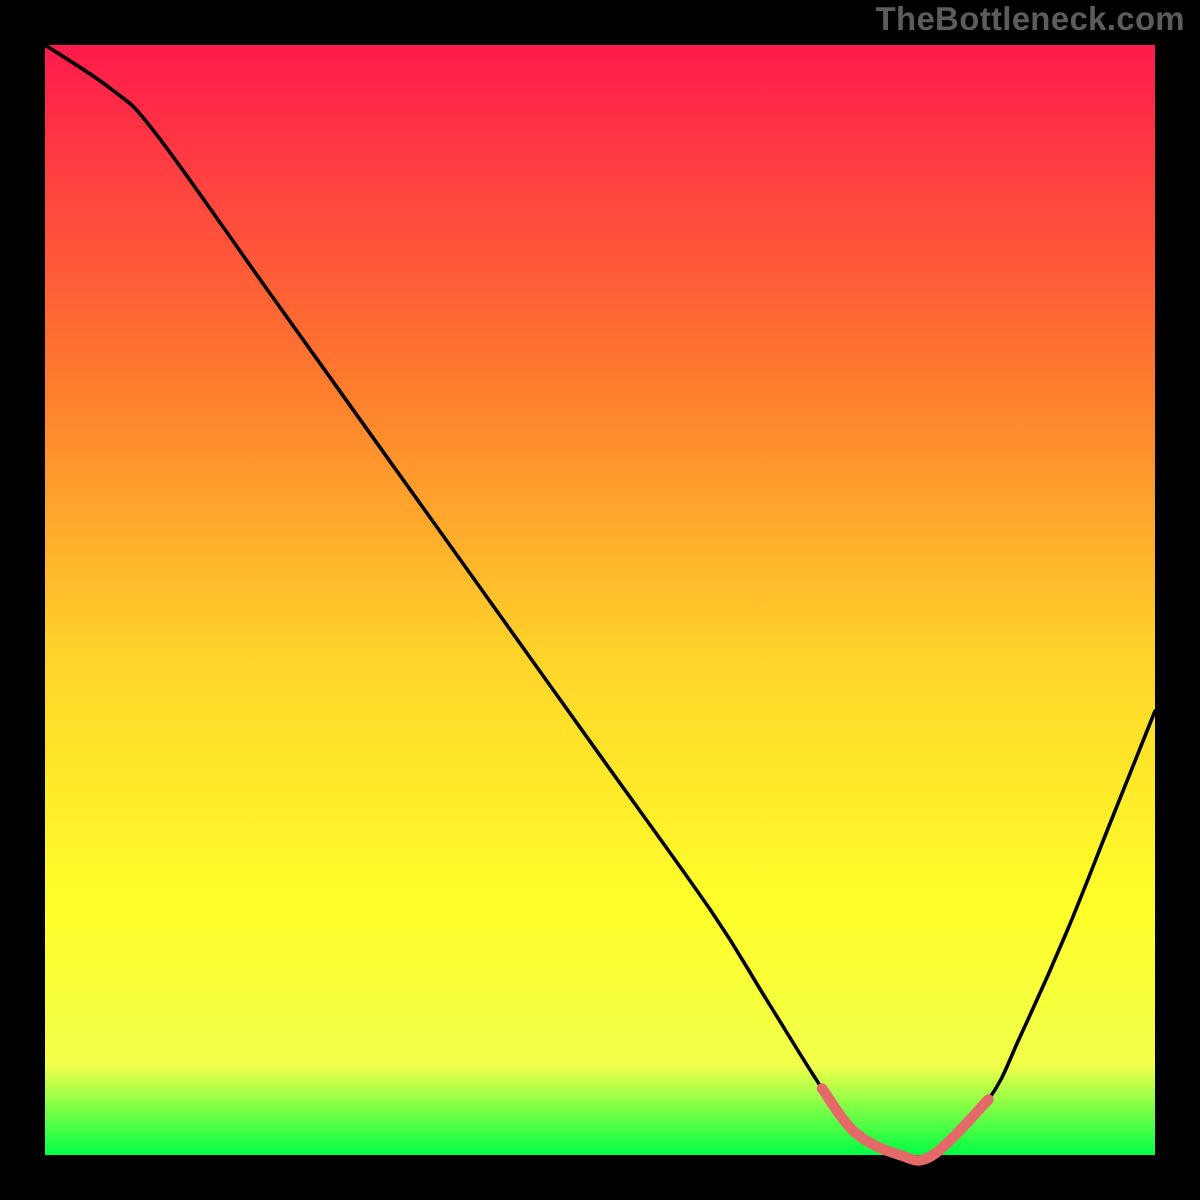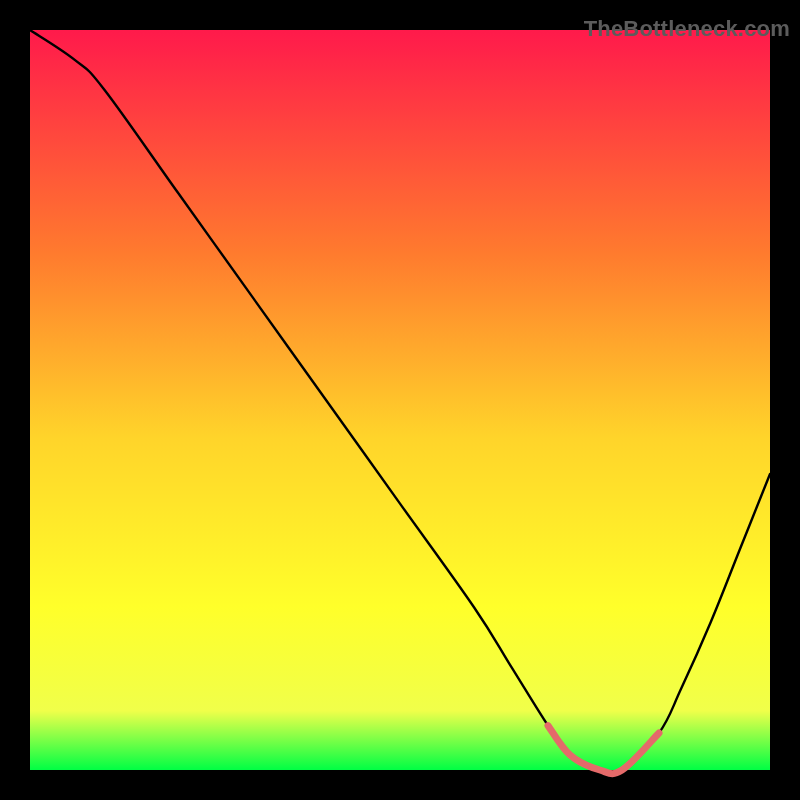--- a/index.html
+++ b/index.html
@@ -11,21 +11,21 @@
     overflow: hidden;
   }
   .frame {
     position: relative;
     width: 800px;
     height: 800px;
     background: #000;
   }
   .watermark {
     position: absolute;
-    top: 16px;
+    top: 0;
     right: 10px;
     font-family: Arial, Helvetica, sans-serif;
     font-size: 22px;
     font-weight: bold;
     color: #5c5c5c;
     letter-spacing: 0.2px;
   }
   svg {
     position: absolute;
     top: 0;

